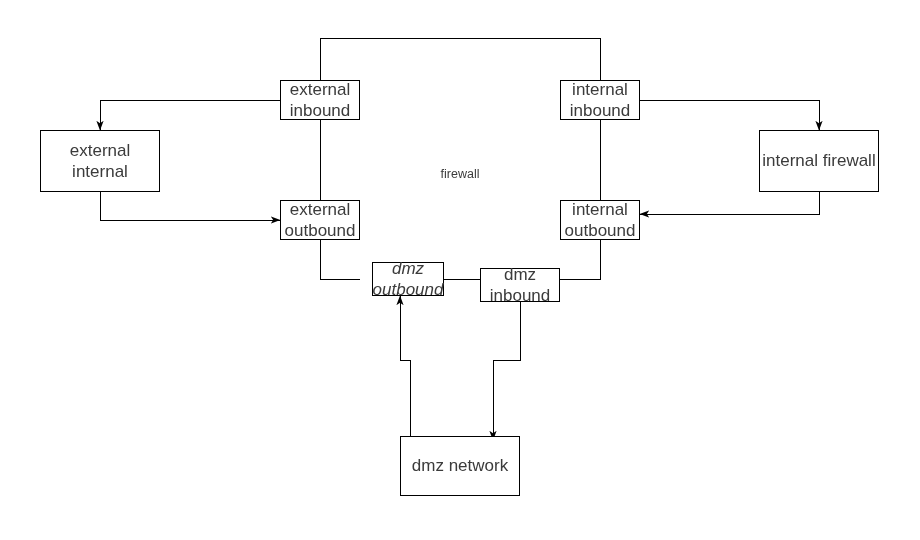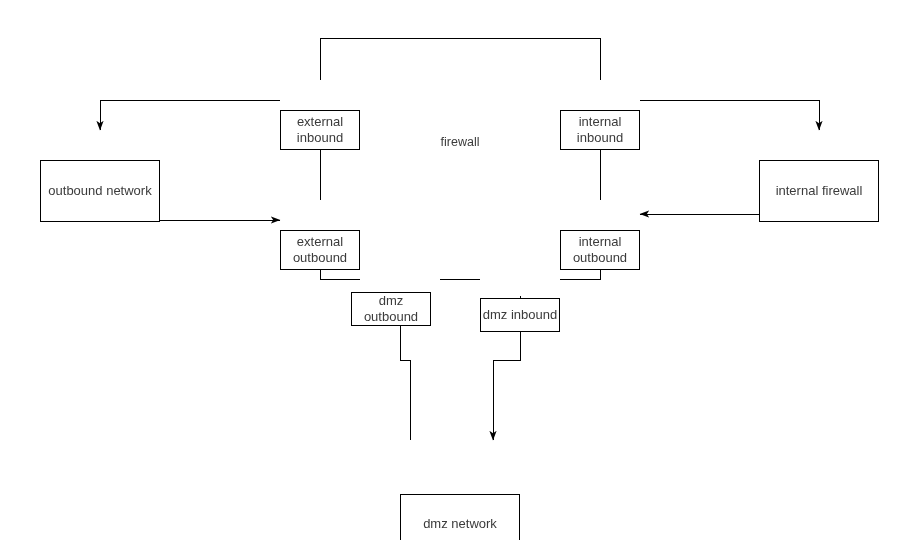--- a/index.html
+++ b/index.html
@@ -25,25 +25,24 @@
   .node {
     position: absolute;
     box-sizing: border-box;
     border: 1px solid #000000;
     background: #ffffff;
     display: flex;
     align-items: center;
     justify-content: center;
     text-align: center;
     color: #3b3b3b;
-    font-size: 13px;
+    font-size: 17px;
     line-height: 1.25;
     white-space: pre-line;
     z-index: 2;
-    margin-top: 30px;
   }
   .free-label {
     position: absolute;
     color: #3b3b3b;
     font-size: 12.5px;
     line-height: 1.25;
     text-align: center;
     z-index: 2;
     background: transparent;
   }
@@ -69,31 +68,31 @@
         <polyline points="600,120 600,200" fill="none" stroke="#000000" stroke-width="1" stroke-linejoin="miter" shape-rendering="crispEdges"></polyline>
         <polyline points="320,240 320,279 360,279" fill="none" stroke="#000000" stroke-width="1" stroke-linejoin="miter" shape-rendering="crispEdges"></polyline>
         <polyline points="440,279 480,279" fill="none" stroke="#000000" stroke-width="1" stroke-linejoin="miter" shape-rendering="crispEdges"></polyline>
         <polyline points="560,279 600,279 600,240" fill="none" stroke="#000000" stroke-width="1" stroke-linejoin="miter" shape-rendering="crispEdges"></polyline>
         <polyline points="410,440 410,360 400,360 400,296" fill="none" stroke="#000000" stroke-width="1" stroke-linejoin="miter" shape-rendering="crispEdges" marker-end="url(#arrowhead)"></polyline>
         <polyline points="520,296 520,360 493,360 493,440" fill="none" stroke="#000000" stroke-width="1" stroke-linejoin="miter" shape-rendering="crispEdges" marker-end="url(#arrowhead)"></polyline>
       </g>
   </svg>
 
   <div id="node-layer">
-      <div class="node" style="left: 40px; top: 130px; width: 120px; height: 62px; border-color: rgb(0, 0, 0); color: rgb(59, 59, 59);">outbound network</div>
+      <div class="node" style="left: 40px; top: 130px; width: 120px; height: 62px; border-color: rgb(0, 0, 0); color: rgb(59, 59, 59);">external internal</div>
       <div class="node" style="left: 280px; top: 80px; width: 80px; height: 40px; border-color: rgb(0, 0, 0); color: rgb(59, 59, 59);">external
 inbound</div>
       <div class="node" style="left: 280px; top: 200px; width: 80px; height: 40px; border-color: rgb(0, 0, 0); color: rgb(59, 59, 59);">external
 outbound</div>
       <div class="node" style="left: 560px; top: 80px; width: 80px; height: 40px; border-color: rgb(0, 0, 0); color: rgb(59, 59, 59);">internal
 inbound</div>
       <div class="node" style="left: 560px; top: 200px; width: 80px; height: 40px; border-color: rgb(0, 0, 0); color: rgb(59, 59, 59);">internal
 outbound</div>
       <div class="node" style="left: 759px; top: 130px; width: 120px; height: 62px; border-color: rgb(0, 0, 0); color: rgb(59, 59, 59);">internal firewall</div>
-      <div class="node" style="left: 351px; top: 262px; width: 80px; height: 34px; border-color: rgb(0, 0, 0); color: rgb(59, 59, 59);">dmz outbound</div>
+      <div class="node" style="left: 372px; top: 262px; width: 72px; height: 34px; border-color: rgb(0, 0, 0); color: rgb(59, 59, 59); font-style: italic;">dmz outbound</div>
       <div class="node" style="left: 480px; top: 268px; width: 80px; height: 34px; border-color: rgb(0, 0, 0); color: rgb(59, 59, 59);">dmz inbound</div>
-      <div class="node" style="left: 400px; top: 464px; width: 120px; height: 60px; border-color: rgb(0, 0, 0); color: rgb(59, 59, 59);">dmz network</div>
+      <div class="node" style="left: 400px; top: 436px; width: 120px; height: 60px; border-color: rgb(0, 0, 0); color: rgb(59, 59, 59);">dmz network</div>
     </div>
   <div id="label-layer">
-      <div class="free-label" style="left: 400px; top: 135px; width: 120px; color: rgb(59, 59, 59);">firewall</div>
+      <div class="free-label" style="left: 400px; top: 167px; width: 120px; color: rgb(59, 59, 59);">firewall</div>
     </div>
 
 </div>
 
 </body></html>

